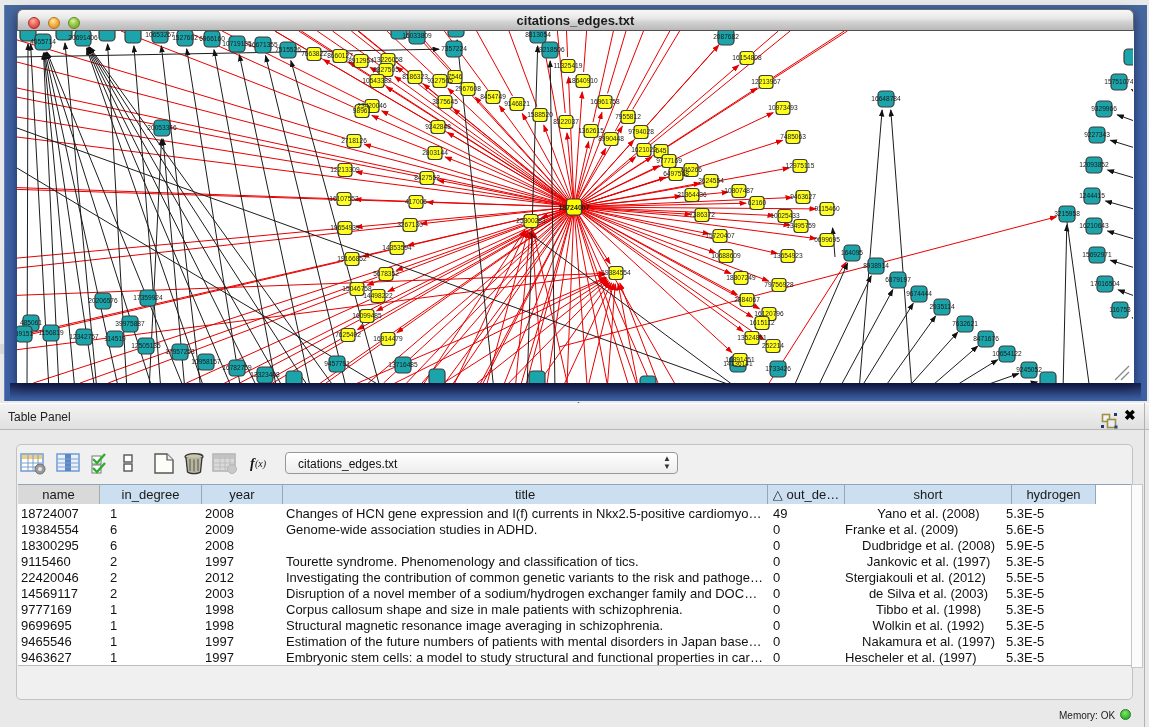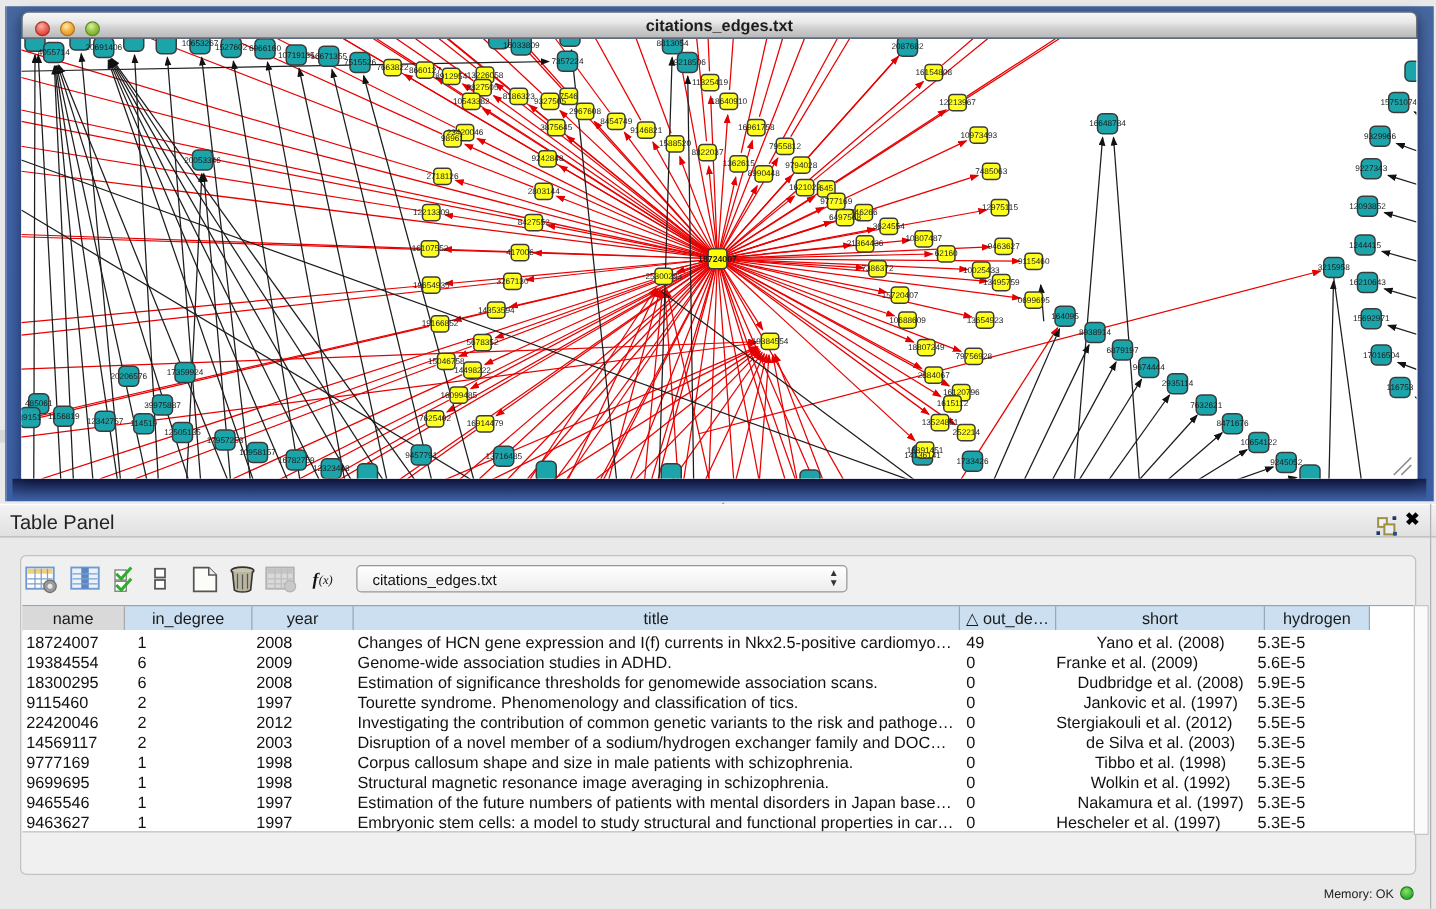--- a/index.html
+++ b/index.html
@@ -9,21 +9,21 @@
 #winshadow{position:absolute;left:5px;top:378px;width:1131px;height:17px;background:linear-gradient(180deg,rgba(8,14,48,.75),rgba(8,14,48,0));}
 #titlebar{position:absolute;left:0;top:0;width:1117px;height:22px;border-radius:6px 6px 0 0;background:linear-gradient(180deg,#f7f7f7 0%,#e8e8e8 40%,#d2d2d2 60%,#b9b9b9 100%);border:1px solid #6e6e6e;border-bottom:1px solid #4f4f4f;}
 #title{position:absolute;left:0;top:3px;width:100%;text-align:center;font-size:13px;font-weight:bold;color:#1c1c1c;}
 .tl{position:absolute;top:7px;width:12px;height:12px;border-radius:50%;}
 #tl1{left:10px;background:radial-gradient(circle at 4px 3px,#ffb0a6,#ec6a5e 45%,#d3362a 90%);border:1px solid #ad2e22;}
 #tl2{left:30px;background:radial-gradient(circle at 4px 3px,#ffe9b0,#f6b143 45%,#df8e23 90%);border:1px solid #b27417;}
 #tl3{left:50px;background:radial-gradient(circle at 4px 3px,#d8f3a0,#99c648 45%,#6fa427 90%);border:1px solid #5e8c1e;}
 #graphbox{position:absolute;left:0;top:22px;width:1117px;height:352px;background:#fff;overflow:hidden;}
 #tablepanel{position:absolute;left:0;top:403px;width:1149px;height:324px;background:#e9e9e9;}
 #tphead{position:absolute;left:0;top:0;width:1149px;height:27px;background:linear-gradient(180deg,#f3f3f3,#e0e0e0);border-top:1px solid #fff;border-bottom:1px solid #b8b8b8;}
-#tphead .t{position:absolute;left:8px;top:6px;font-size:16px;color:#222;}
+#tphead .t{position:absolute;left:8px;top:6px;font-size:12px;color:#222;}
 #closex{position:absolute;left:1124px;top:3px;font-size:14px;font-weight:bold;color:#000;}
 #rightline{position:absolute;left:1144px;top:0px;width:1px;height:324px;background:#b2b2b2;}
 #toolbox{position:absolute;left:16px;top:41px;width:1117px;height:256px;background:#f0f0f0;border:1px solid #c2c2c2;border-radius:5px;}
 #combo{position:absolute;left:285px;top:49px;width:393px;height:22px;background:linear-gradient(180deg,#ffffff,#ededed);border:1px solid #989898;border-radius:4px;}
 #combo .ct{position:absolute;left:12px;top:4px;font-size:12px;color:#111;}
 #combo .step{position:absolute;right:6px;top:2px;font-size:8px;color:#333;line-height:8px;}
 #thead{position:absolute;left:18px;top:81px;width:1113px;height:21px;background:#cbdff0;border-top:1px solid #90a6b8;border-bottom:1px solid #90a6b8;font-size:13px;color:#1a1a1a;}
 #thead .hc{position:absolute;top:0;height:20px;line-height:19px;text-align:center;border-right:1px solid #94aabc;}
 #tbody{position:absolute;left:18px;top:101px;width:1113px;height:162px;background:#fff;border-bottom:1px solid #bbb;}
 .trow{position:absolute;left:0;width:1149px;height:16px;font-size:13px;color:#111;}
@@ -666,21 +666,20 @@
       <span style="left:205px">2009</span>
       <span style="left:286px;width:479px;overflow:hidden;text-overflow:ellipsis">Genome-wide association studies in ADHD.</span>
       <span style="left:773px">0</span>
       <span style="left:845px;width:167px;">Franke et al. (2009)</span>
       <span style="left:1006px">5.6E-5</span>
     </div>
 <div class="trow" style="top:537px">
       <span style="left:21px">18300295</span>
       <span style="left:110px">6</span>
       <span style="left:205px">2008</span>
-      <span style="left:286px;width:479px;overflow:hidden;text-overflow:ellipsis">Estimation of significance thresholds for genomewide association scans.</span>
       <span style="left:773px">0</span>
       <span style="left:845px;width:167px;text-align:center">Dudbridge et al. (2008)</span>
       <span style="left:1006px">5.9E-5</span>
     </div>
 <div class="trow" style="top:553px">
       <span style="left:21px">9115460</span>
       <span style="left:110px">2</span>
       <span style="left:205px">1997</span>
       <span style="left:286px;width:479px;overflow:hidden;text-overflow:ellipsis">Tourette syndrome. Phenomenology and classification of tics.</span>
       <span style="left:773px">0</span>

